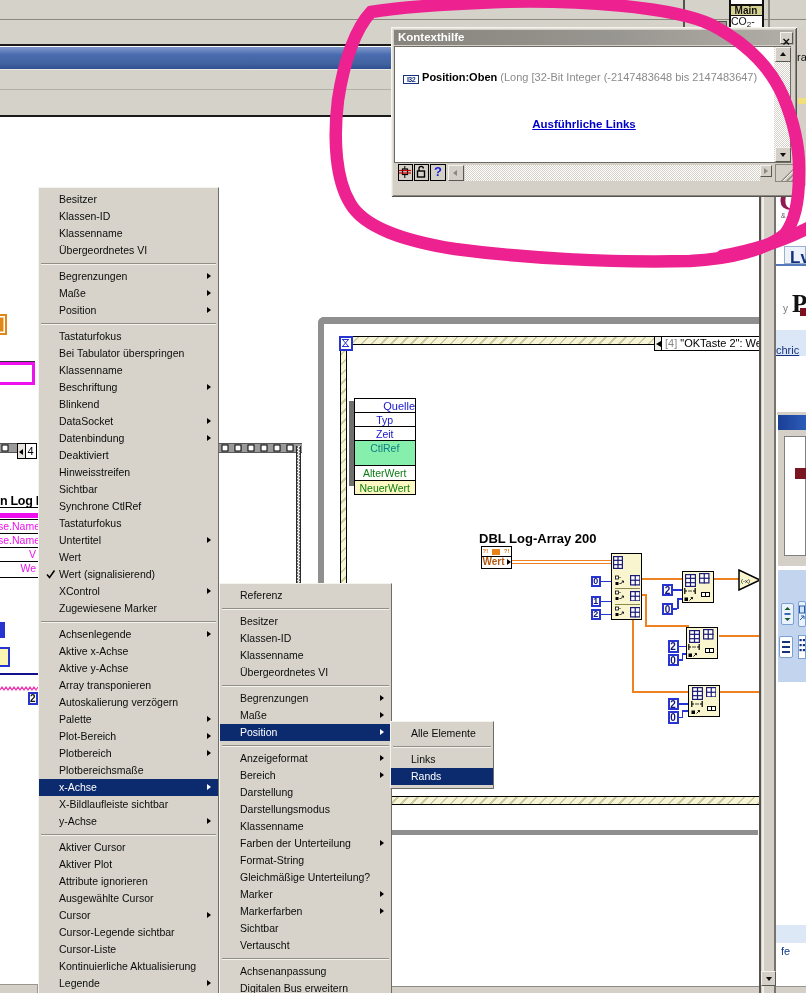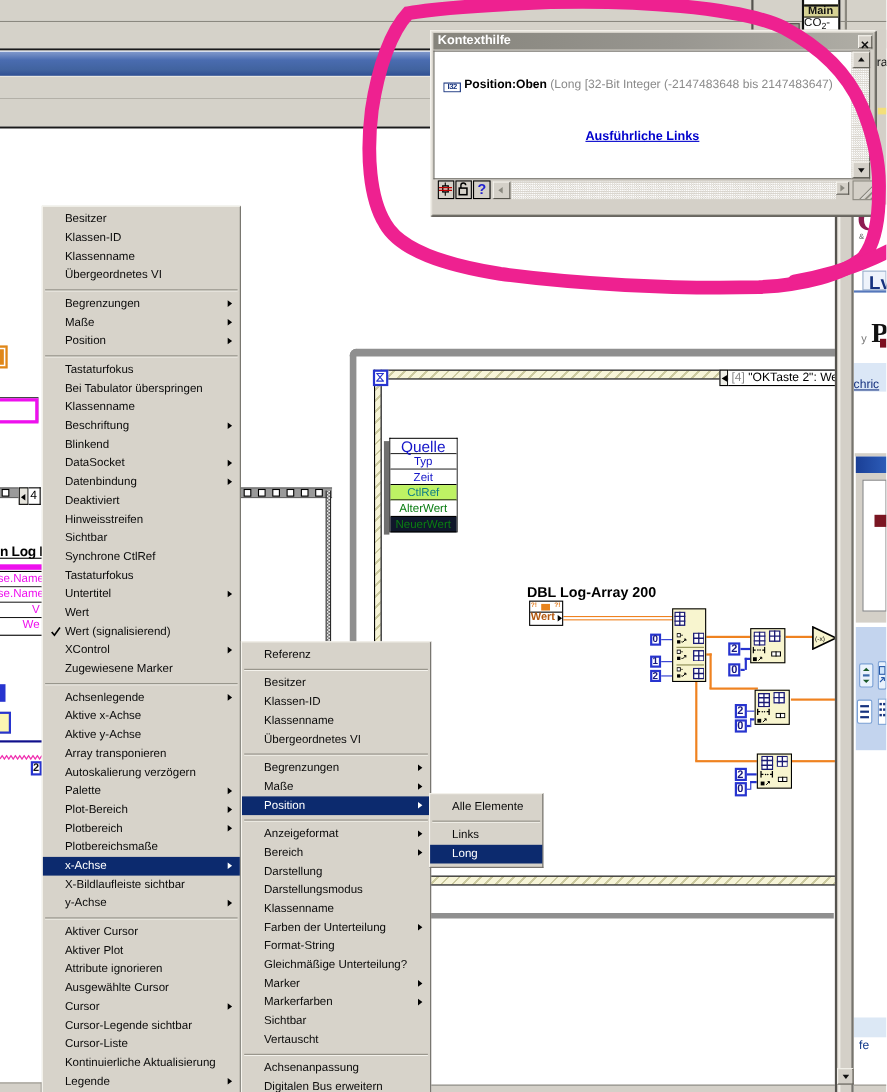--- a/index.html
+++ b/index.html
@@ -47,26 +47,26 @@
     <svg width="9" height="10" style="position:absolute;left:0;top:0">
       <path d="M1 1.5 L8 1.5 M1 8.5 L8 8.5 M1.5 1.5 L7.5 8.5 M7.5 1.5 L1.5 8.5" fill="none" stroke="#2734cf" stroke-width="1"></path>
     </svg>
   </div>
 <div class="abs" style="left:653.5px;top:336px;width:8.5px;height:14.5px;background:#efefe8;border:1px solid #000;z-index:2">
     <div class="arr" style="left:1px;top:3.5px;transform:rotate(180deg);border-left-width:5px;border-top-width:3.5px;border-bottom-width:3.5px"></div>
   </div>
 <div class="abs" style="left:662px;top:336px;width:99.5px;height:14.5px;background:#fff;border:1px solid #000;border-left:none;z-index:2;font-size:11px;line-height:13px;white-space:nowrap;overflow:hidden;padding-left:3px"><span style="color:#8a8a8a">[4]</span> <span style="color:#000">"OKTaste 2": We</span></div>
 <div class="abs" style="left:349px;top:400.5px;width:4.5px;height:85px;background:#6f6f6f;z-index:2"></div>
 <div class="abs" style="left:353.5px;top:398px;width:62.5px;border:1px solid #000;border-bottom:none;z-index:2">
-    <div style="height:14.16px;border-bottom:1px solid #000;background:#fff;color:#1515c8;font-size:14px;line-height:14px;text-align:center">Quelle</div>
+    <div style="height:14.16px;border-bottom:1px solid #000;background:#fff;color:#1515c8;font-size:11px;line-height:14px;text-align:right">Quelle</div>
     <div style="height:14.16px;border-bottom:1px solid #000;background:#fff;color:#1515c8;font-size:10.5px;line-height:14px;text-align:center">Typ</div>
     <div style="height:14.16px;border-bottom:1px solid #000;background:#fff;color:#1515c8;font-size:10.5px;line-height:14px;text-align:center">Zeit</div>
-    <div style="height:14px;border-bottom:1px solid #000;background:#bef264;color:#117f86;font-size:10.5px;line-height:14px;text-align:center">CtlRef</div>
+    <div style="height:25px;border-bottom:1px solid #000;background:#86efac;color:#117f86;font-size:10.5px;line-height:14px;text-align:center">CtlRef</div>
     <div style="height:14.16px;border-bottom:1px solid #000;background:#fff;color:#0a7d12;font-size:10.5px;line-height:14px;text-align:center">AlterWert</div>
-    <div style="height:14.16px;border-bottom:1px solid #000;background:#0f172a;color:#0a7d12;font-size:10.5px;line-height:14px;text-align:center">NeuerWert</div>
+    <div style="height:14.16px;border-bottom:1px solid #000;background:#fef9c3;color:#0a7d12;font-size:10.5px;line-height:14px;text-align:center">NeuerWert</div>
   </div>
 <svg class="abs" style="left:0px;top:443px;z-index:2" width="17" height="10">
     <rect x="0" y="0" width="100%" height="10" fill="#9a9a9a"></rect>
     <rect x="0" y="0" width="100%" height="1" fill="#555"></rect>
     <rect x="0" y="9" width="100%" height="1" fill="#555"></rect>
     <rect x="2" y="2" width="6" height="6" fill="#fff" stroke="#000" stroke-width="1"></rect>
   </svg>
 <svg class="abs" style="left:216px;top:443px;z-index:2" width="86" height="10">
     <rect x="0" y="0" width="100%" height="10" fill="#9a9a9a"></rect>
     <rect x="0" y="0" width="100%" height="1" fill="#555"></rect>
@@ -443,17 +443,17 @@
     <div class="mi">Sichtbar</div>
     <div class="mi">Vertauscht</div>
     <div class="msep"></div>
     <div class="mi">Achsenanpassung</div>
     <div class="mi">Digitalen Bus erweitern</div>
   </div>
 <div class="menu" style="left:390px;top:721px;width:104px;padding:3px 0;z-index:12;">
     <div class="mi">Alle Elemente</div>
     <div class="msep"></div>
     <div class="mi">Links</div>
-    <div class="mi hl">Long</div>
+    <div class="mi hl">Rands</div>
   </div>
 <svg class="abs" style="left:0;top:0;z-index:30;pointer-events:none" width="806" height="993">
     <path d="M 371,12 C 356,28 344,60 338,100 C 333,140 336,180 350,203 C 364,228 405,241 455,249 C 522,258 612,263 690,261 C 730,259 766,250 785,234 C 795,221 799,198 799,175 C 800,150 794,122 783,96 C 770,66 746,43 712,25 C 672,6 575,0 500,2 C 450,4 400,7 371,12 Z" fill="none" stroke="#ee2190" stroke-width="12.5" stroke-linecap="round"></path>
     <path d="M 722,256 C 755,250 785,240 808,228" fill="none" stroke="#ee2190" stroke-width="12.5" stroke-linecap="round"></path>
   </svg>
 </body></html>

